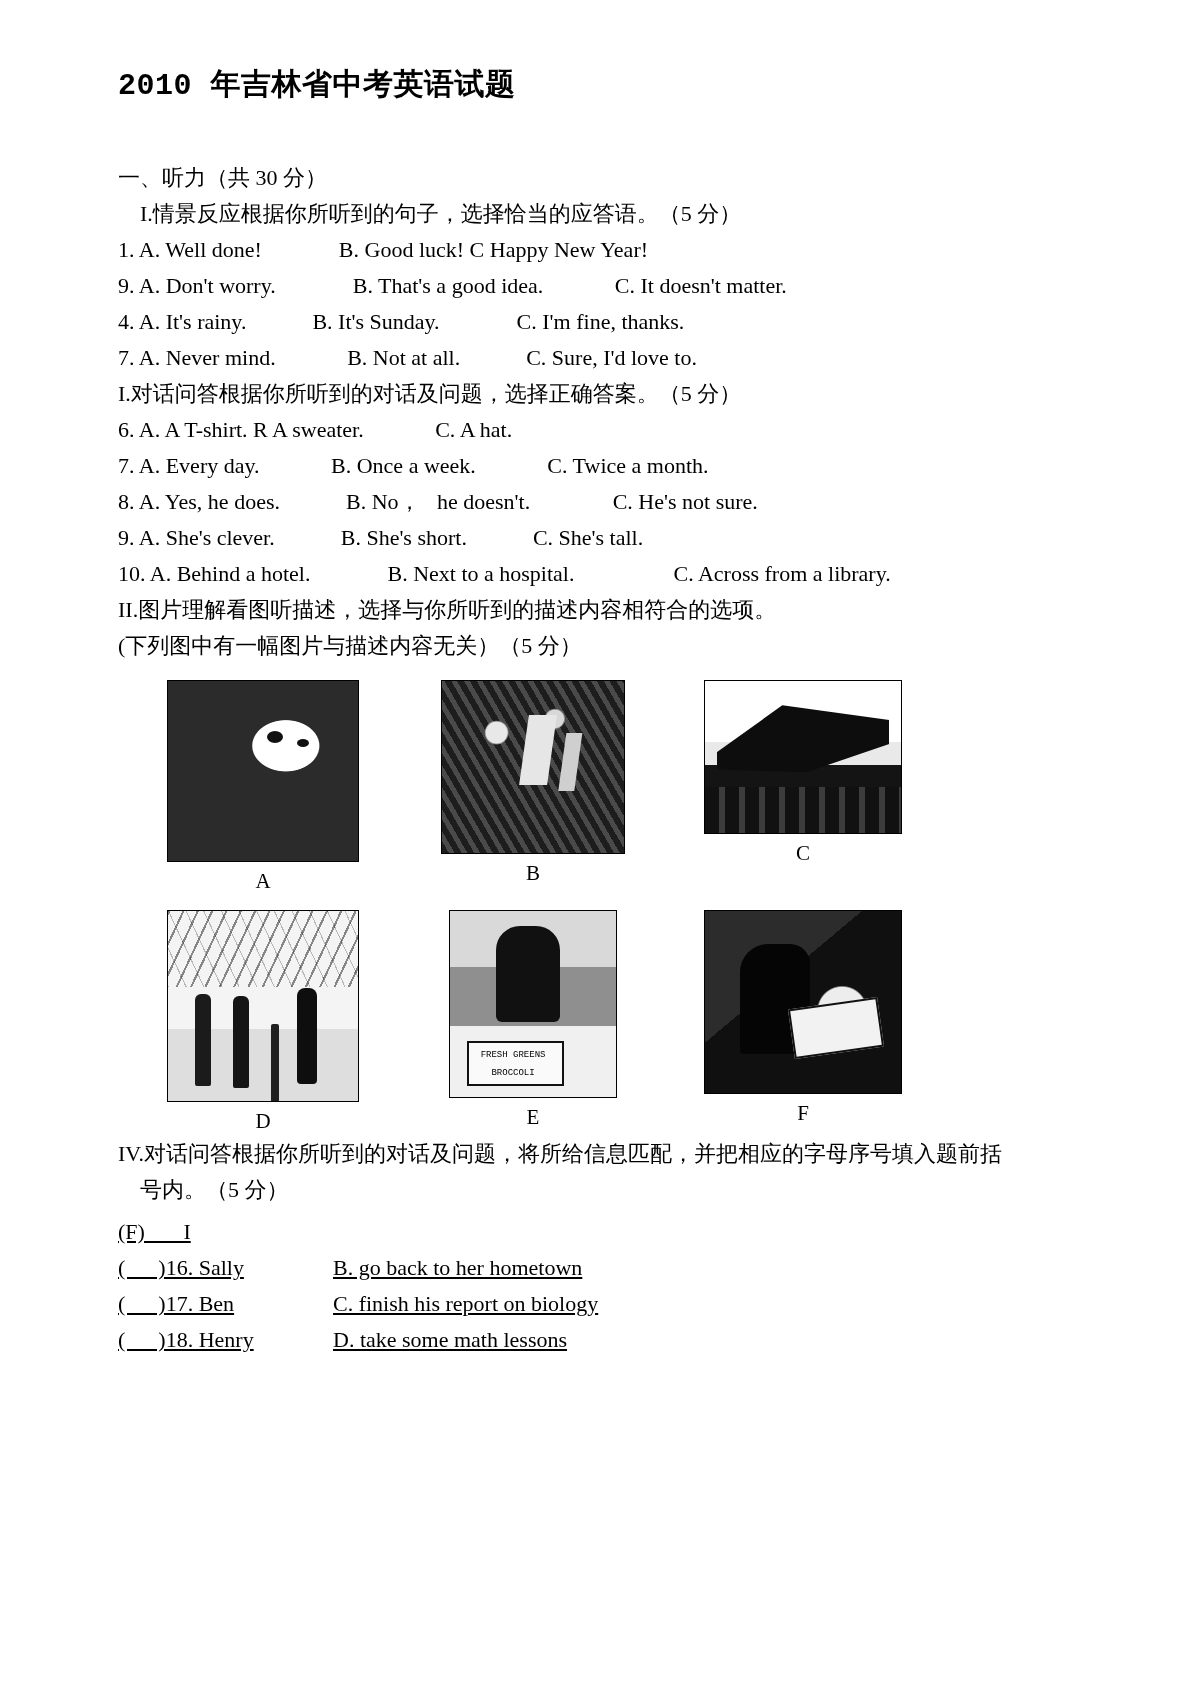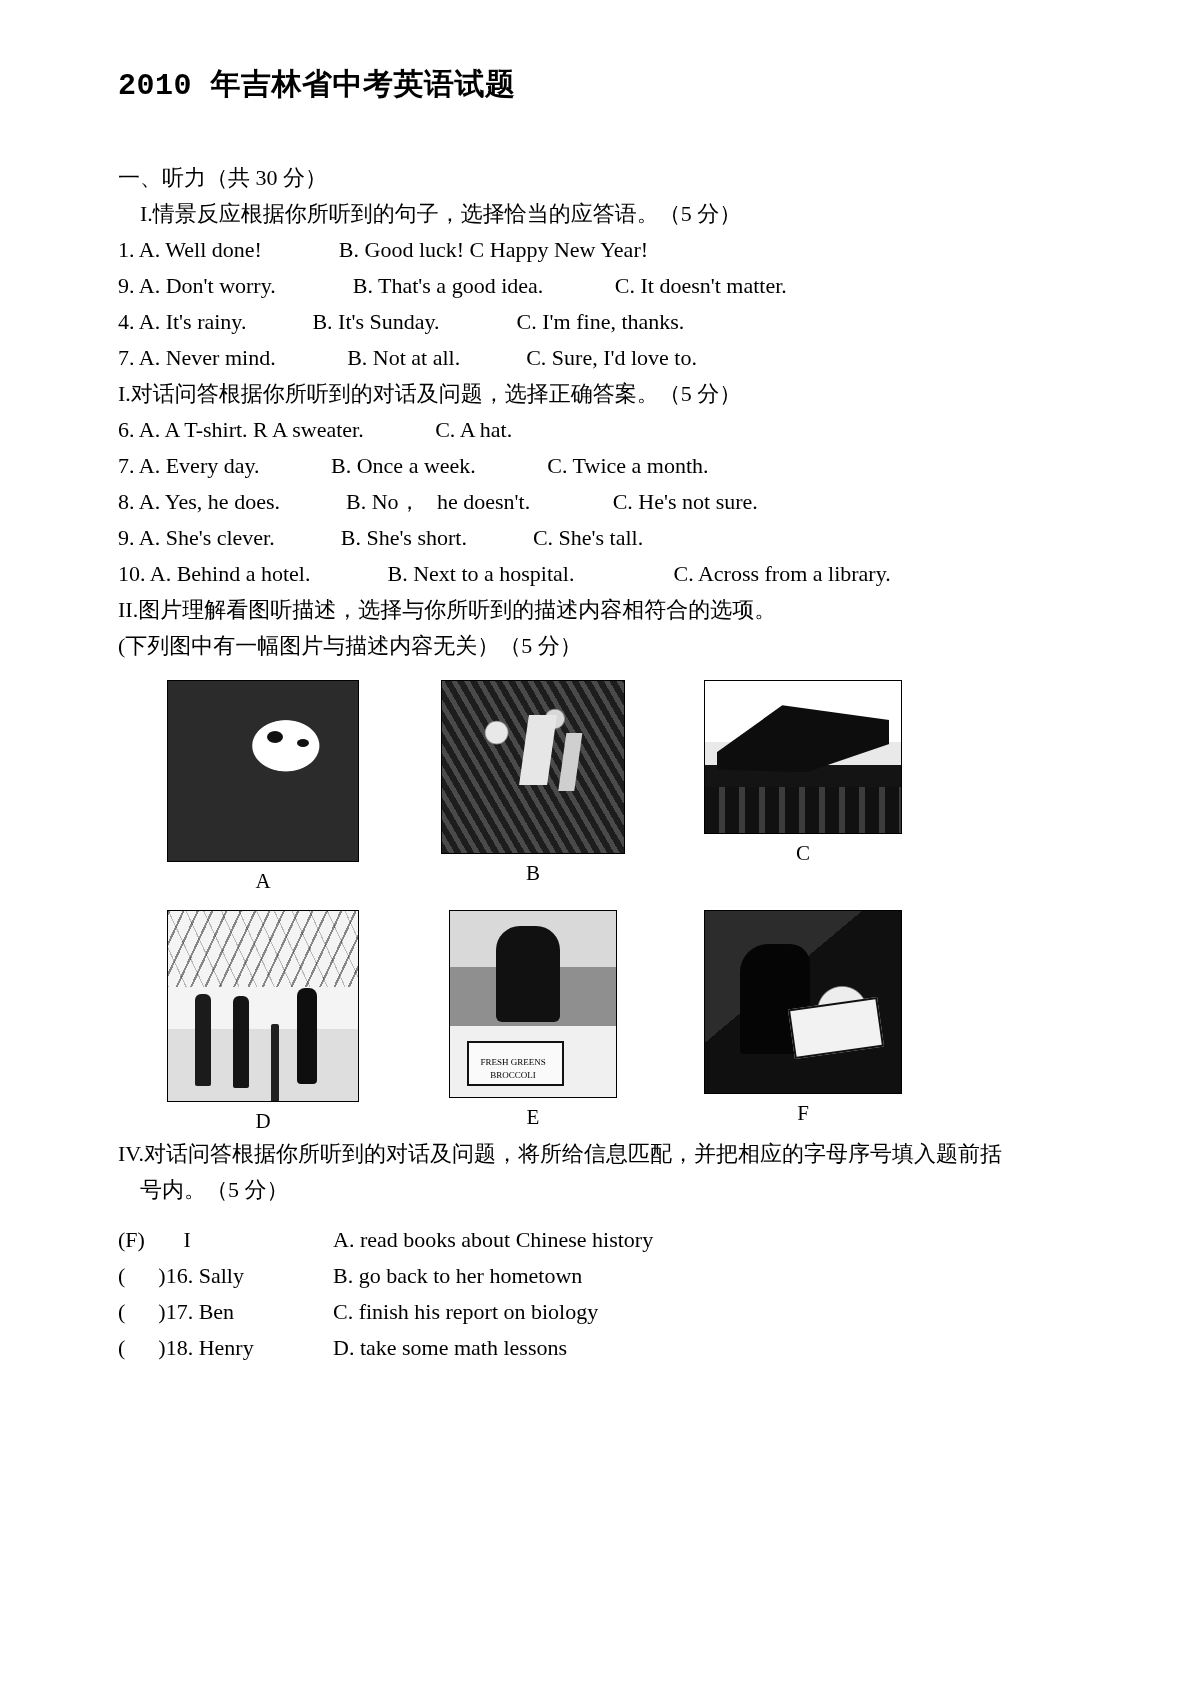--- a/index.html
+++ b/index.html
@@ -202,28 +202,28 @@
     background: #f2f2f2;
     transform: rotate(-8deg);
     border: 2px solid #111;
   }
   .vendor-label {
     position: absolute;
     left: 12%;
     bottom: 8%;
     width: 52%;
     text-align: center;
-    font-family: Liberation Serif, serif;
+    font-family: Liberation Mono, monospace;
     font-size: 9px;
-    line-height: 13px;
+    line-height: 18px;
     color: #000;
     z-index: 3;
   }
 
-  .match-list { margin-top: 14px; }
+  .match-list { margin-top: 6px; text-decoration: underline; }
   .match-row {
     display: flex;
     font-size: 22px;
     line-height: 36px;
   }
   .match-left { width: 215px; white-space: pre; }
   .match-right { white-space: pre; }
 </style>
 </head>
 <body>
@@ -295,21 +295,20 @@
     </div>
   </div>
 
   <div class="match-section">
     <p class="line">IV.对话问答根据你所听到的对话及问题，将所给信息匹配，并把相应的字母序号填入题前括</p>
     <p class="line indent2">号内。（5 分）</p>
 
     <div class="match-list">
       <div class="match-row">
         <div class="match-left">(F)       I</div>
-        <div class="match-right">A. read books about Chinese history</div>
       </div>
       <div class="match-row">
         <div class="match-left">(      )16. Sally</div>
         <div class="match-right">B. go back to her hometown</div>
       </div>
       <div class="match-row">
         <div class="match-left">(      )17. Ben</div>
         <div class="match-right">C. finish his report on biology</div>
       </div>
       <div class="match-row">

